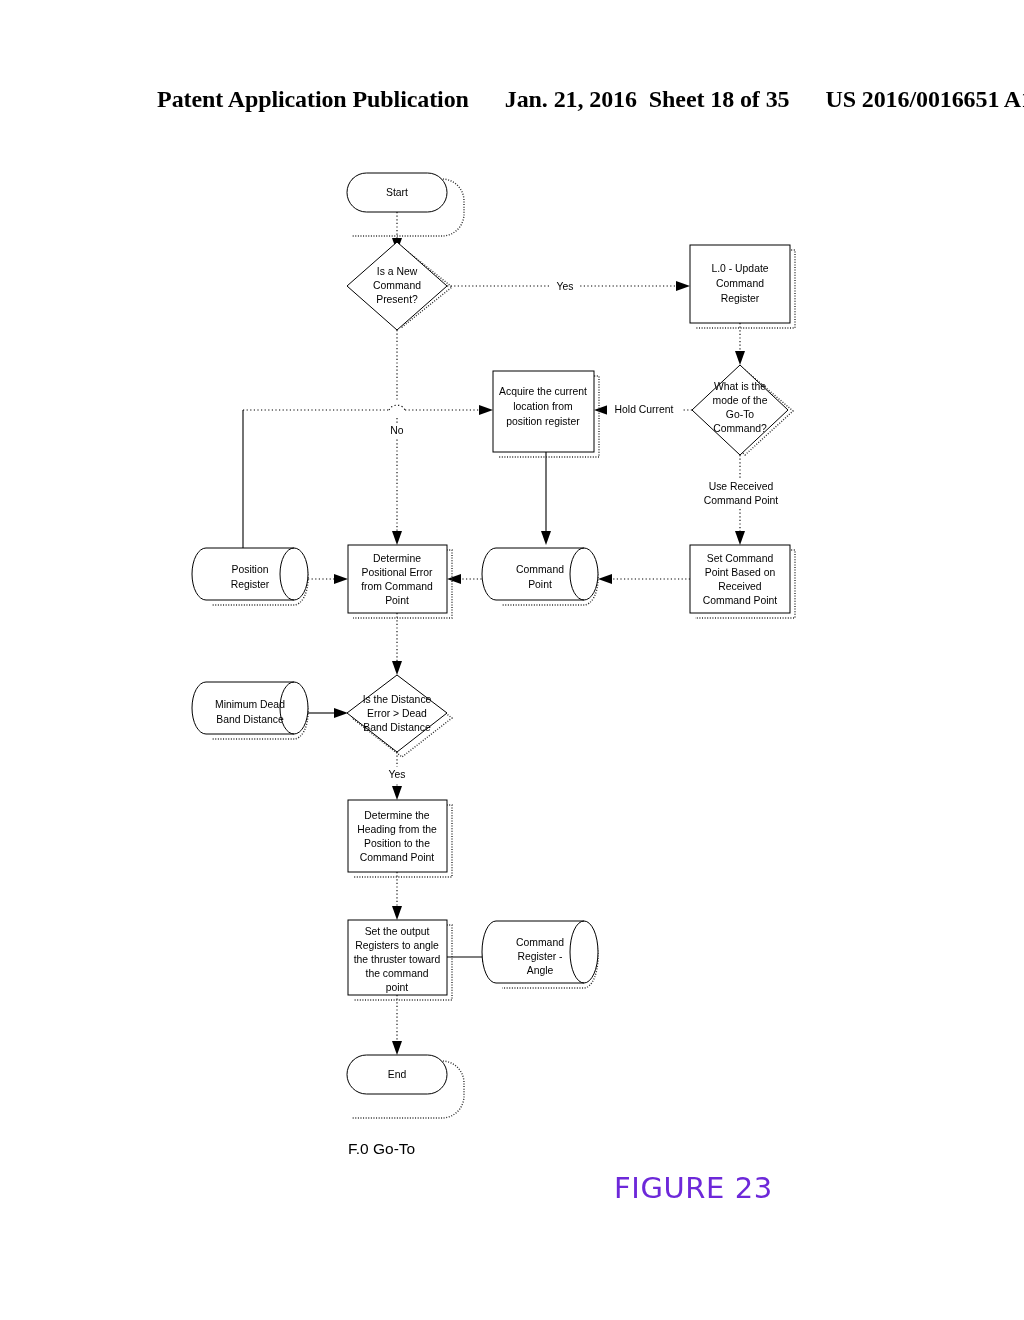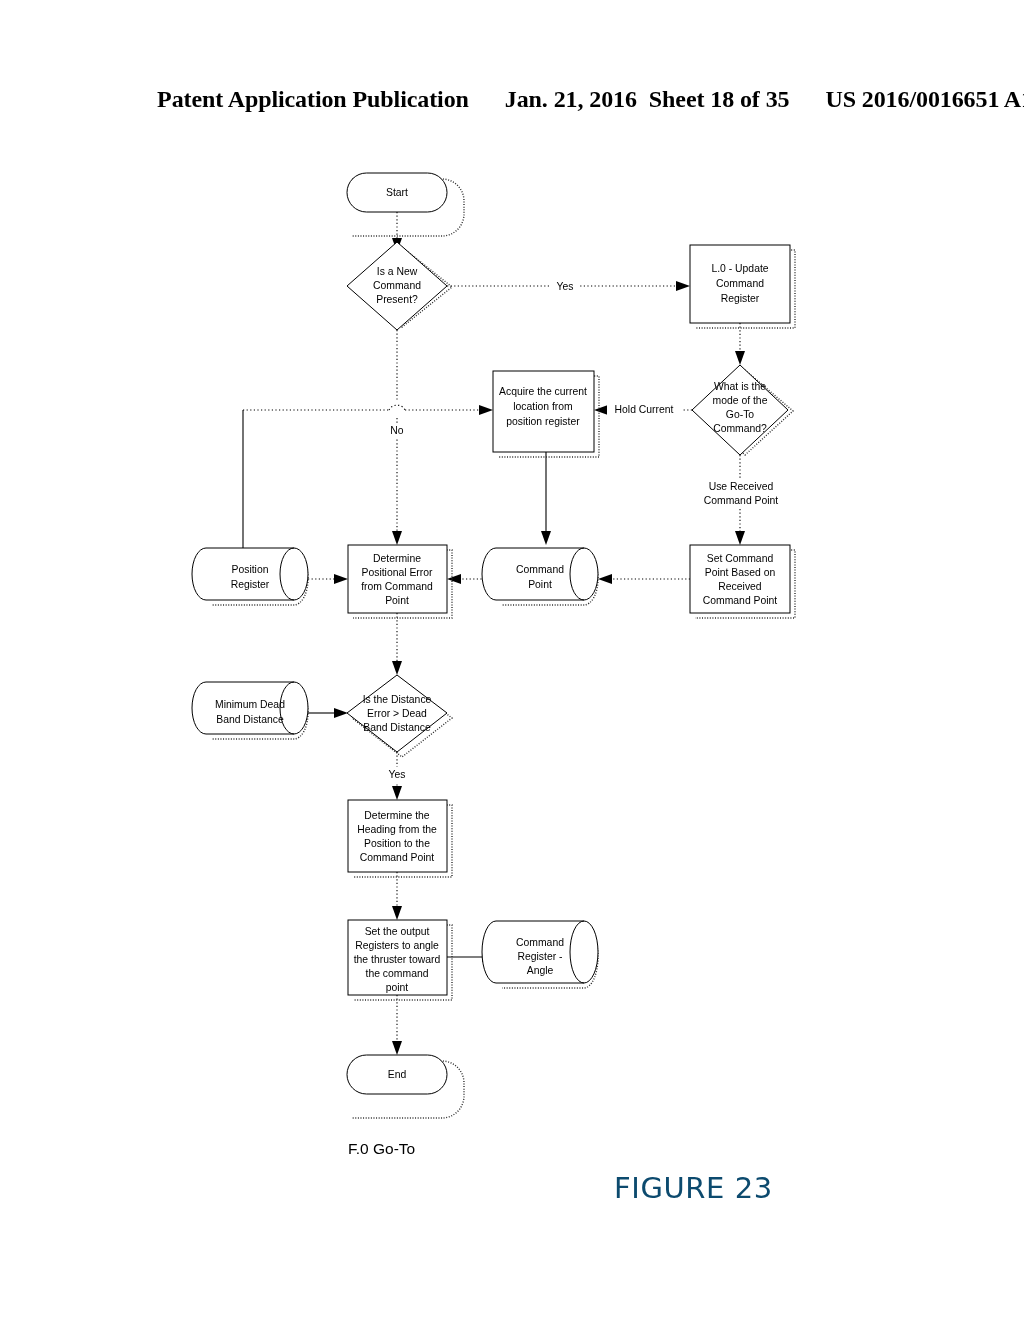--- a/index.html
+++ b/index.html
@@ -42,21 +42,21 @@
   #pub-header .gap3 { display: inline-block; width: 36px; }
 
   
   #figure-label {
     position: absolute;
     left: 614px;
     top: 1171px;
     font-family: "DejaVu Sans", sans-serif;
     font-size: 29px;
     letter-spacing: 0.6px;
-    color: #0c4a6e;
+    color: #6d28d9;
   }
   #flow-caption {
     position: absolute;
     left: 348px;
     top: 1140px;
     font-family: Liberation Sans, sans-serif;
     font-size: 15.5px;
     color: #000;
   }
 

